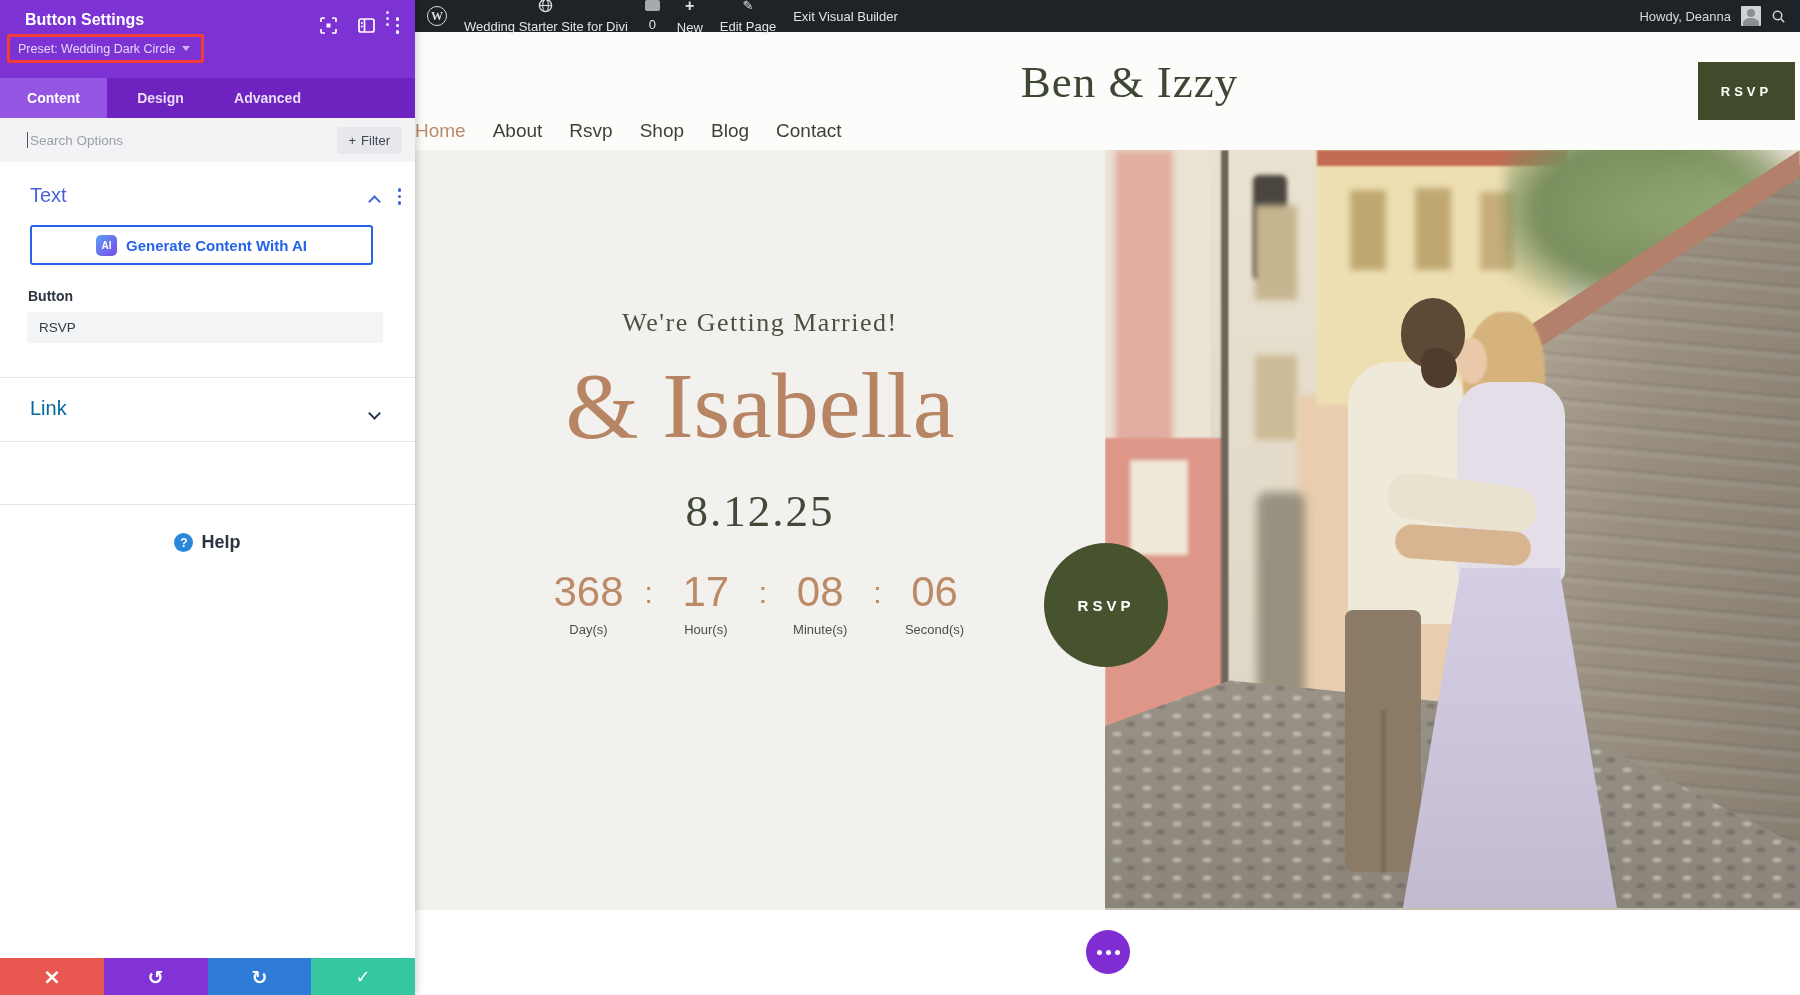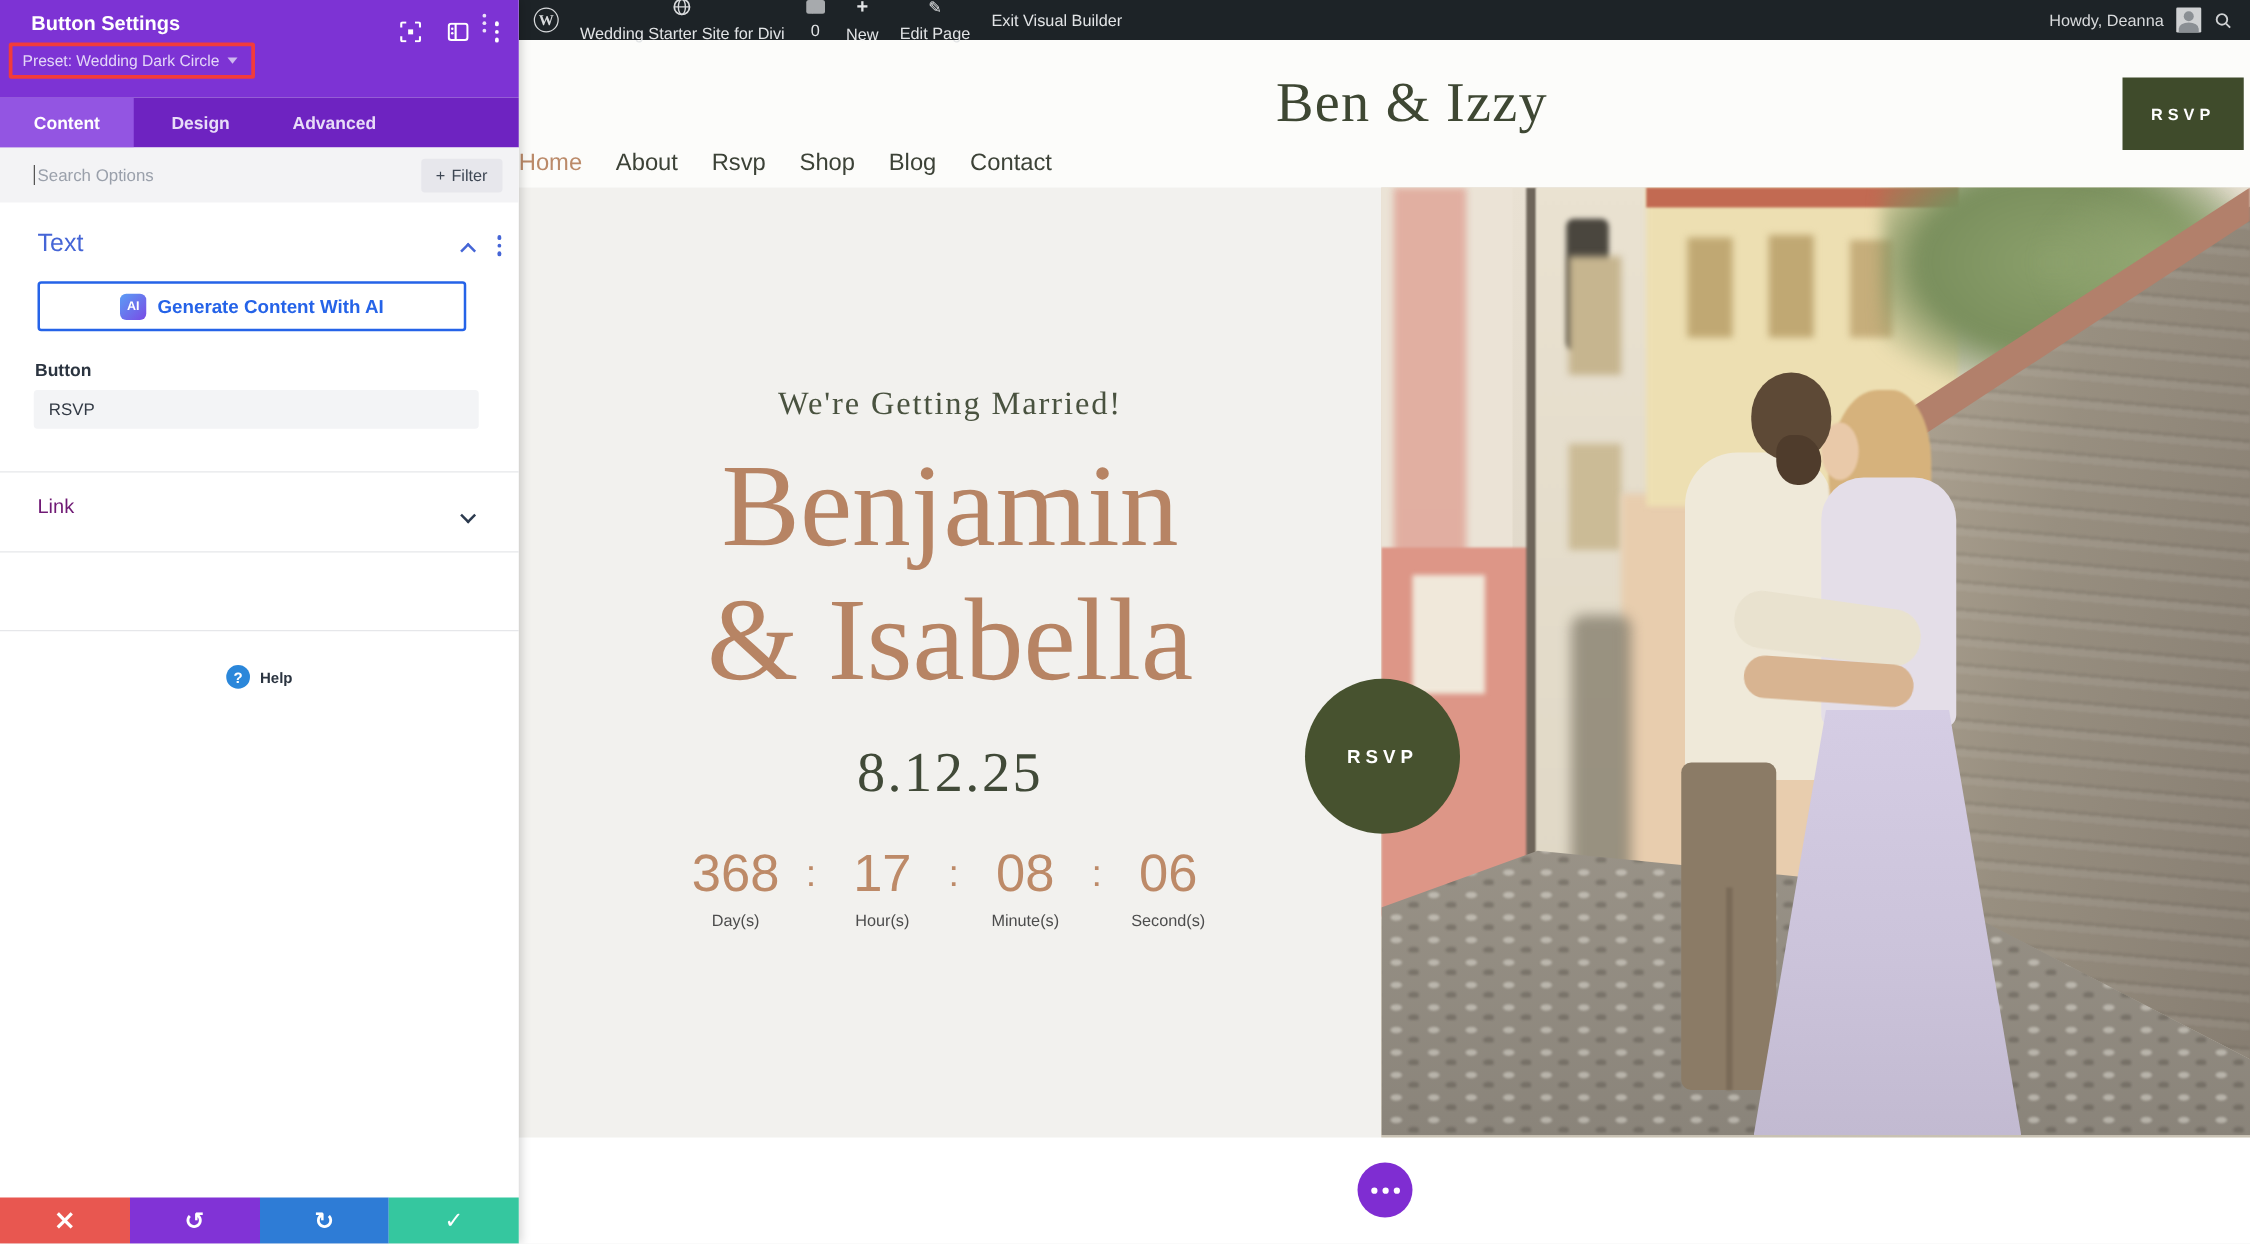--- a/index.html
+++ b/index.html
@@ -152,28 +152,28 @@
     color:#fff; font-size:10px; font-weight:bold; display:flex; align-items:center; justify-content:center; }
   .ai-label { color:#2563e8; font-size:15px; font-weight:bold; }
 
   .field-label { position:absolute; left:28px; top:288px; font-size:14px; font-weight:bold; color:#2b3440; }
   .text-input { position:absolute; left:27px; top:312px; width:356px; height:31px; background:#f3f4f6;
     border:none; border-radius:3px; font-size:13.5px; color:#333a45; padding-left:12px;
     font-family:"Liberation Sans", sans-serif; }
 
   .divider { position:absolute; left:0; width:415px; height:1px; background:#e6e7ea; }
   .collapse-row { position:absolute; left:0; width:415px; height:63px; cursor:pointer; }
-  .collapse-title { position:absolute; left:30px; top:19px; font-size:16px; color:#701a75; }
+  .collapse-title { position:absolute; left:30px; top:19px; font-size:20px; color:#0369a1; }
   .collapse-chev { position:absolute; right:36px; top:26px; }
 
   .help-row { position:absolute; left:0; top:532px; width:415px; display:flex; justify-content:center;
     align-items:center; gap:8px; cursor:pointer; }
   .help-circle { width:19px; height:19px; border-radius:50%; background:#2b87da; color:#fff; font-size:12px;
     font-weight:bold; display:flex; align-items:center; justify-content:center; }
-  .help-label { font-size:12px; font-weight:bold; color:#2b3440; }
+  .help-label { font-size:18px; font-weight:bold; color:#2b3440; }
 
   .panel-footer { position:absolute; left:0; top:958px; width:415px; height:37px; display:flex; }
   .pf-btn { flex:1; border:none; display:flex; align-items:center; justify-content:center;
     color:#fff; cursor:pointer; font-family:"DejaVu Sans", sans-serif; }
   .pf-close { background:#e85750; font-size:22px; font-weight:bold; }
   .pf-undo  { background:#8133d6; font-size:19px; font-weight:bold; }
   .pf-redo  { background:#2e7cd6; font-size:19px; font-weight:bold; }
   .pf-save  { background:#35c79f; font-size:18px; font-weight:bold; }
 </style>
 </head>
@@ -226,21 +226,20 @@
         <span>Shop</span>
         <span>Blog</span>
         <span>Contact</span>
       </div>
       <div class="hdr-rsvp">RSVP</div>
     </div>
 
     <div class="hero-left">
       <div class="eyebrow">We're Getting Married!</div>
       <div class="names">
-        <div>Benjamin</div>
         <div>&amp; Isabella</div>
       </div>
       <div class="wed-date">8.12.25</div>
       <div class="cd">
         <div class="cd-item">
           <div class="cd-num">368</div>
           <div class="cd-label">Day(s)</div>
         </div>
         <div class="cd-sep">:</div>
         <div class="cd-item">

